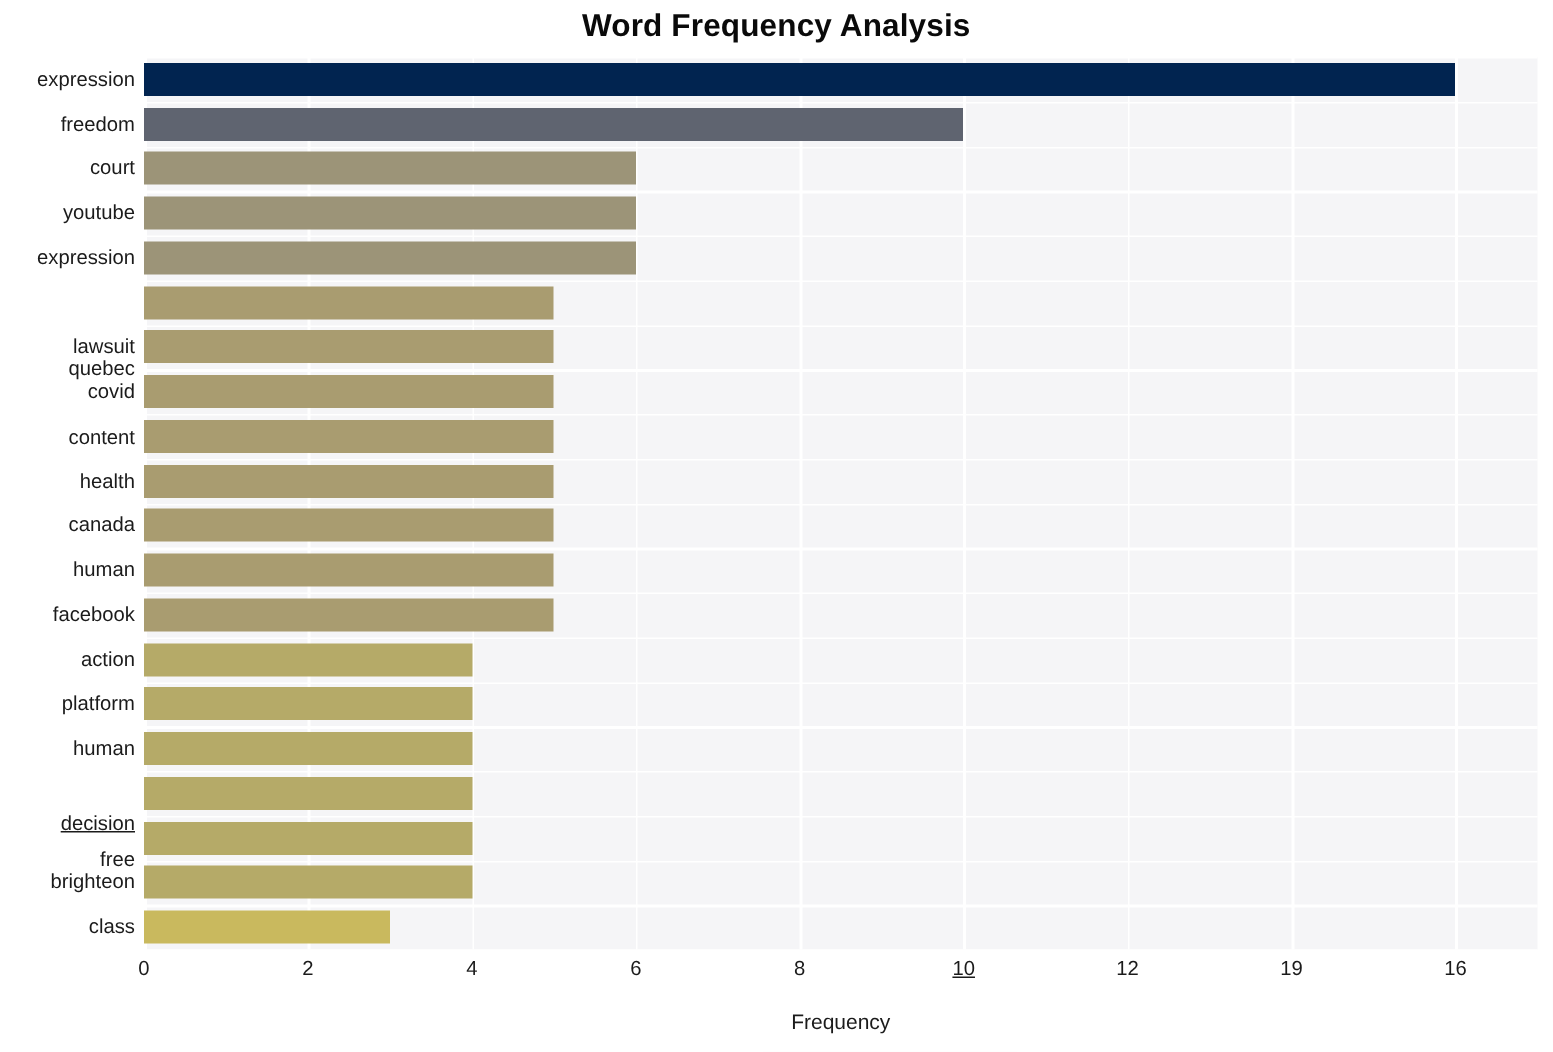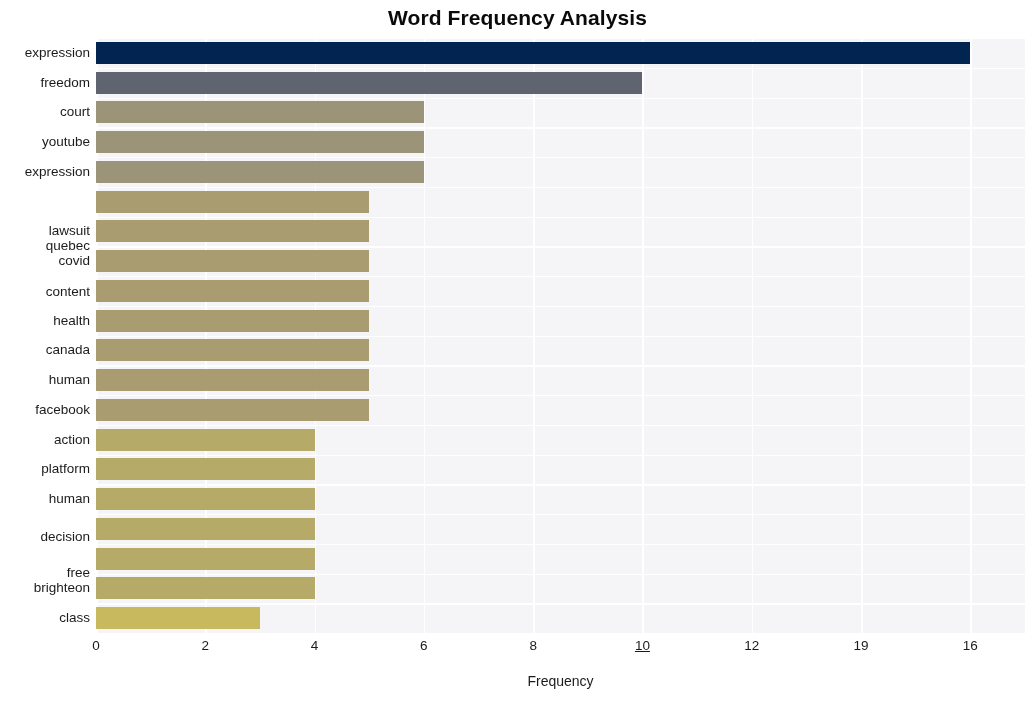--- a/index.html
+++ b/index.html
@@ -188,21 +188,21 @@
       <div class="ylabel" style="top: 212.125px;">covid</div>
       <div class="ylabel" style="top: 243px; padding-left: 24px;">content</div>
       <div class="ylabel" style="top: 271.625px;">health</div>
       <div class="ylabel" style="top: 301.375px;">canada</div>
       <div class="ylabel" style="top: 331.125px;">human</div>
       <div class="ylabel" style="top: 360.875px;">facebook</div>
       <div class="ylabel" style="top: 390.625px;">action</div>
       <div class="ylabel" style="top: 420.375px;">platform</div>
       <div class="ylabel" style="top: 450.125px;">human</div>
       <div class="ylabel" style="top: 493px; margin-top: 31px;">free</div>
-      <div class="ylabel" style="top: 488px;">decision</div>
+      <div class="ylabel" style="top: 500px; text-decoration: underline;">decision</div>
       <div class="ylabel" style="top: 539.375px;">brighteon</div>
       <div class="ylabel" style="top: 569.125px;">class</div>
     </div>
 
   <div class="xticks" id="xticks">
       <div class="xtick" style="left: 0px;">0</div>
       <div class="xtick" style="left: 109.294px;">2</div>
       <div class="xtick" style="left: 218.588px;">4</div>
       <div class="xtick" style="left: 327.882px;">6</div>
       <div class="xtick" style="left: 437.176px;">8</div>

